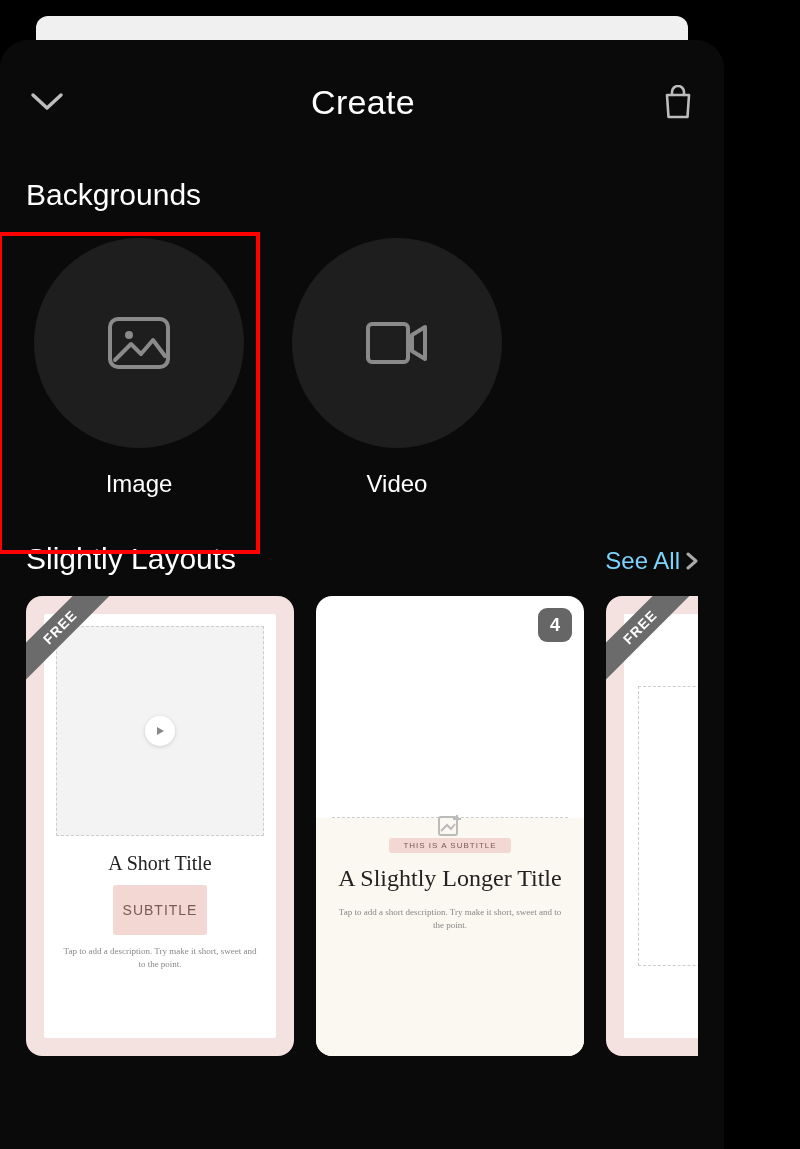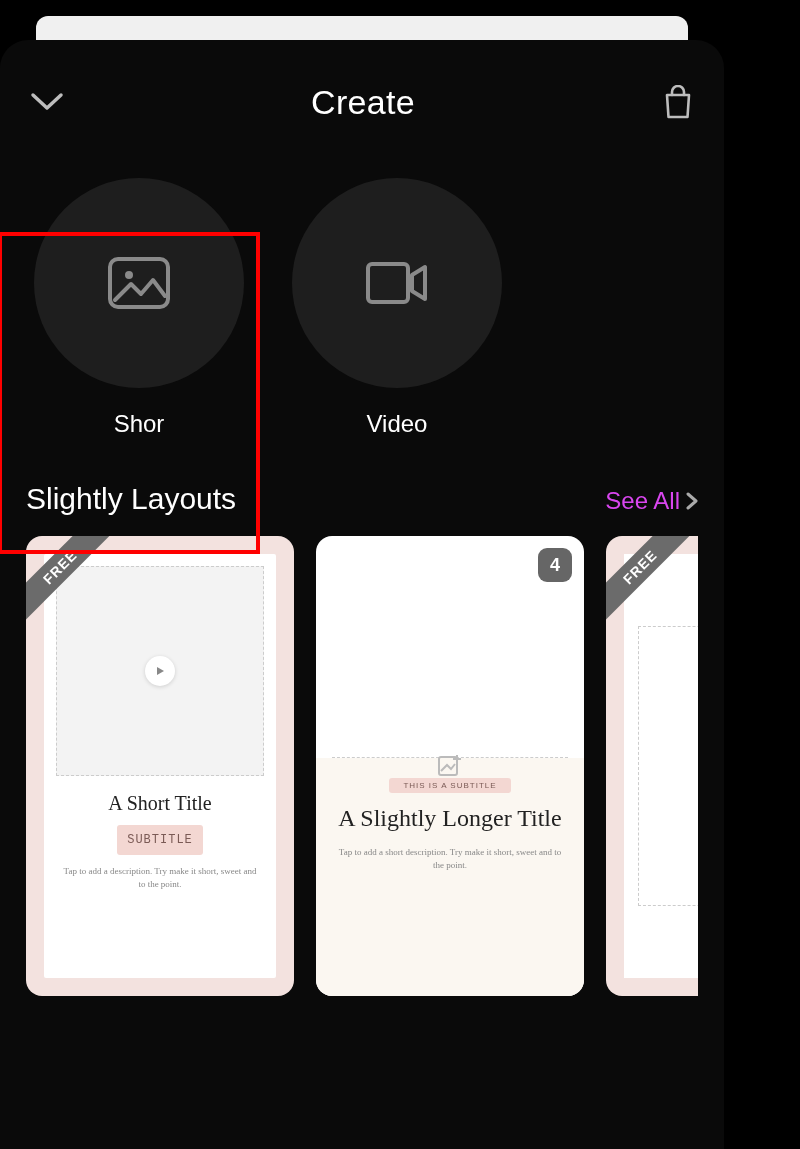--- a/index.html
+++ b/index.html
@@ -17,32 +17,32 @@
   .bg-circle { width: 210px; height: 210px; border-radius: 50%; display: flex; align-items: center; justify-content: center; }
   .bg-dark { background: #1e1e1e; }
   .bg-grid {
     background-color: #d8d8d8;
     background-image: linear-gradient(#c5c5c5 1px, transparent 1px), linear-gradient(90deg, #c5c5c5 1px, transparent 1px);
     background-size: 26px 26px;
   }
   .bg-label { font-size: 24px; font-weight: 400; }
   .highlight { position: absolute; border: 4px solid #ff0000; pointer-events: none; }
   .layouts-head { display: flex; align-items: baseline; justify-content: space-between; margin-bottom: 20px; }
-  .see-all { font-size: 24px; color: #d946ef; display: flex; align-items: center; gap: 6px; cursor: pointer; }
+  .see-all { font-size: 24px; color: #7dd3fc; display: flex; align-items: center; gap: 6px; cursor: pointer; }
   .layouts-row { display: flex; gap: 22px; overflow: hidden; }
   .layout-card { width: 268px; height: 460px; border-radius: 16px; overflow: hidden; position: relative; flex-shrink: 0; background: #f3e2df; cursor: pointer; }
   .ribbon { position: absolute; top: 18px; left: -36px; width: 140px; transform: rotate(-45deg); background: #6b6b6b; color: #fff; font-size: 14px; font-weight: 600; text-align: center; padding: 5px 0; letter-spacing: 1px; }
   .count-badge { position: absolute; top: 12px; right: 12px; background: #666; color: #fff; width: 34px; height: 34px; border-radius: 9px; display: flex; align-items: center; justify-content: center; font-size: 18px; font-weight: 600; }
   
   .l1-inner { position: absolute; inset: 18px; background: #fff; border-radius: 2px; display: flex; flex-direction: column; }
   .l1-img { margin: 12px 12px 0 12px; height: 210px; background: #f3f3f3; border: 1px dashed #ccc; position: relative; }
   .play { position: absolute; top: 50%; left: 50%; transform: translate(-50%,-50%); width: 30px; height: 30px; border-radius: 50%; background: #fff; box-shadow: 0 1px 4px rgba(0,0,0,0.15); display:flex; align-items:center; justify-content:center;}
   .l1-body { flex: 1; text-align: center; padding: 16px 18px; color: #222; }
   .l1-title { font-family: Georgia, 'Times New Roman', serif; font-size: 20px; margin-bottom: 10px; }
-  .pill { display: inline-block; background: #f3d7d2; color: #7a5a55; font-size: 12px; letter-spacing: 1px; padding: 8px 10px; border-radius: 3px; margin-bottom: 10px; font-family: Liberation Mono, monospace; }
+  .pill { display: inline-block; background: #f3d7d2; color: #7a5a55; font-size: 14px; letter-spacing: 1px; padding: 17px 10px; border-radius: 3px; margin-bottom: 10px; }
   .desc { font-size: 9px; color: #888; line-height: 1.4; font-family: Georgia, serif; }
   
   .l2 { background: #fff; }
   .l2-top { height: 48%; display:flex; align-items:center; justify-content:center; }
   .l2-hr { border-top: 1px dashed #ccc; margin: 0 16px; }
   .l2-body { text-align:center; padding: 16px 22px; color:#222; background:#fbf7f1; height:52%; }
   .l2-pill { display:inline-block; background:#f3d7d2; color:#7a5a55; font-size:8px; letter-spacing:1px; padding:3px 14px; border-radius:3px; margin-bottom:12px;}
   .l2-title { font-family: Georgia, serif; font-size: 24px; line-height:1.15; margin-bottom:14px;text-align:center; }
   
   .l3-inner { position:absolute; inset: 18px 0 18px 18px; background:#fff; padding: 14px 0 0 14px; text-align:center; color:#222;}
@@ -66,31 +66,32 @@
       </div>
       <div class="title">Create</div>
       <div class="bag">
         <svg width="30" height="34" viewBox="0 0 30 34">
           <path d="M4 10 H26 L24.5 32 H5.5 Z" fill="none" stroke="#bdbdbd" stroke-width="2.6" stroke-linejoin="round"></path>
           <path d="M9 10 V7 a6 6 0 0 1 12 0 V10" fill="none" stroke="#bdbdbd" stroke-width="2.6" stroke-linecap="round"></path>
         </svg>
       </div>
     </div>
 
+    <div class="section-title">Backgrounds</div>
 
     <div class="bg-row">
       <div class="bg-item">
         <div class="bg-circle bg-dark">
           <svg width="64" height="54" viewBox="0 0 64 54">
             <rect x="3" y="3" width="58" height="48" rx="8" fill="none" stroke="#8a8a8a" stroke-width="4"></rect>
             <circle cx="22" cy="19" r="4" fill="#8a8a8a"></circle>
             <path d="M8 44 L24 28 L34 38 L46 24 L58 40" fill="none" stroke="#8a8a8a" stroke-width="4" stroke-linejoin="round" stroke-linecap="round"></path>
           </svg>
         </div>
-        <div class="bg-label">Shor</div>
+        <div class="bg-label">Image</div>
       </div>
 
       <div class="bg-item">
         <div class="bg-circle bg-dark">
           <svg width="64" height="44" viewBox="0 0 64 44">
             <rect x="3" y="3" width="40" height="38" rx="4" fill="none" stroke="#8a8a8a" stroke-width="4"></rect>
             <path d="M47 14 L60 6 V38 L47 30 Z" fill="none" stroke="#8a8a8a" stroke-width="4" stroke-linejoin="round"></path>
           </svg>
         </div>
         <div class="bg-label">Video</div>

